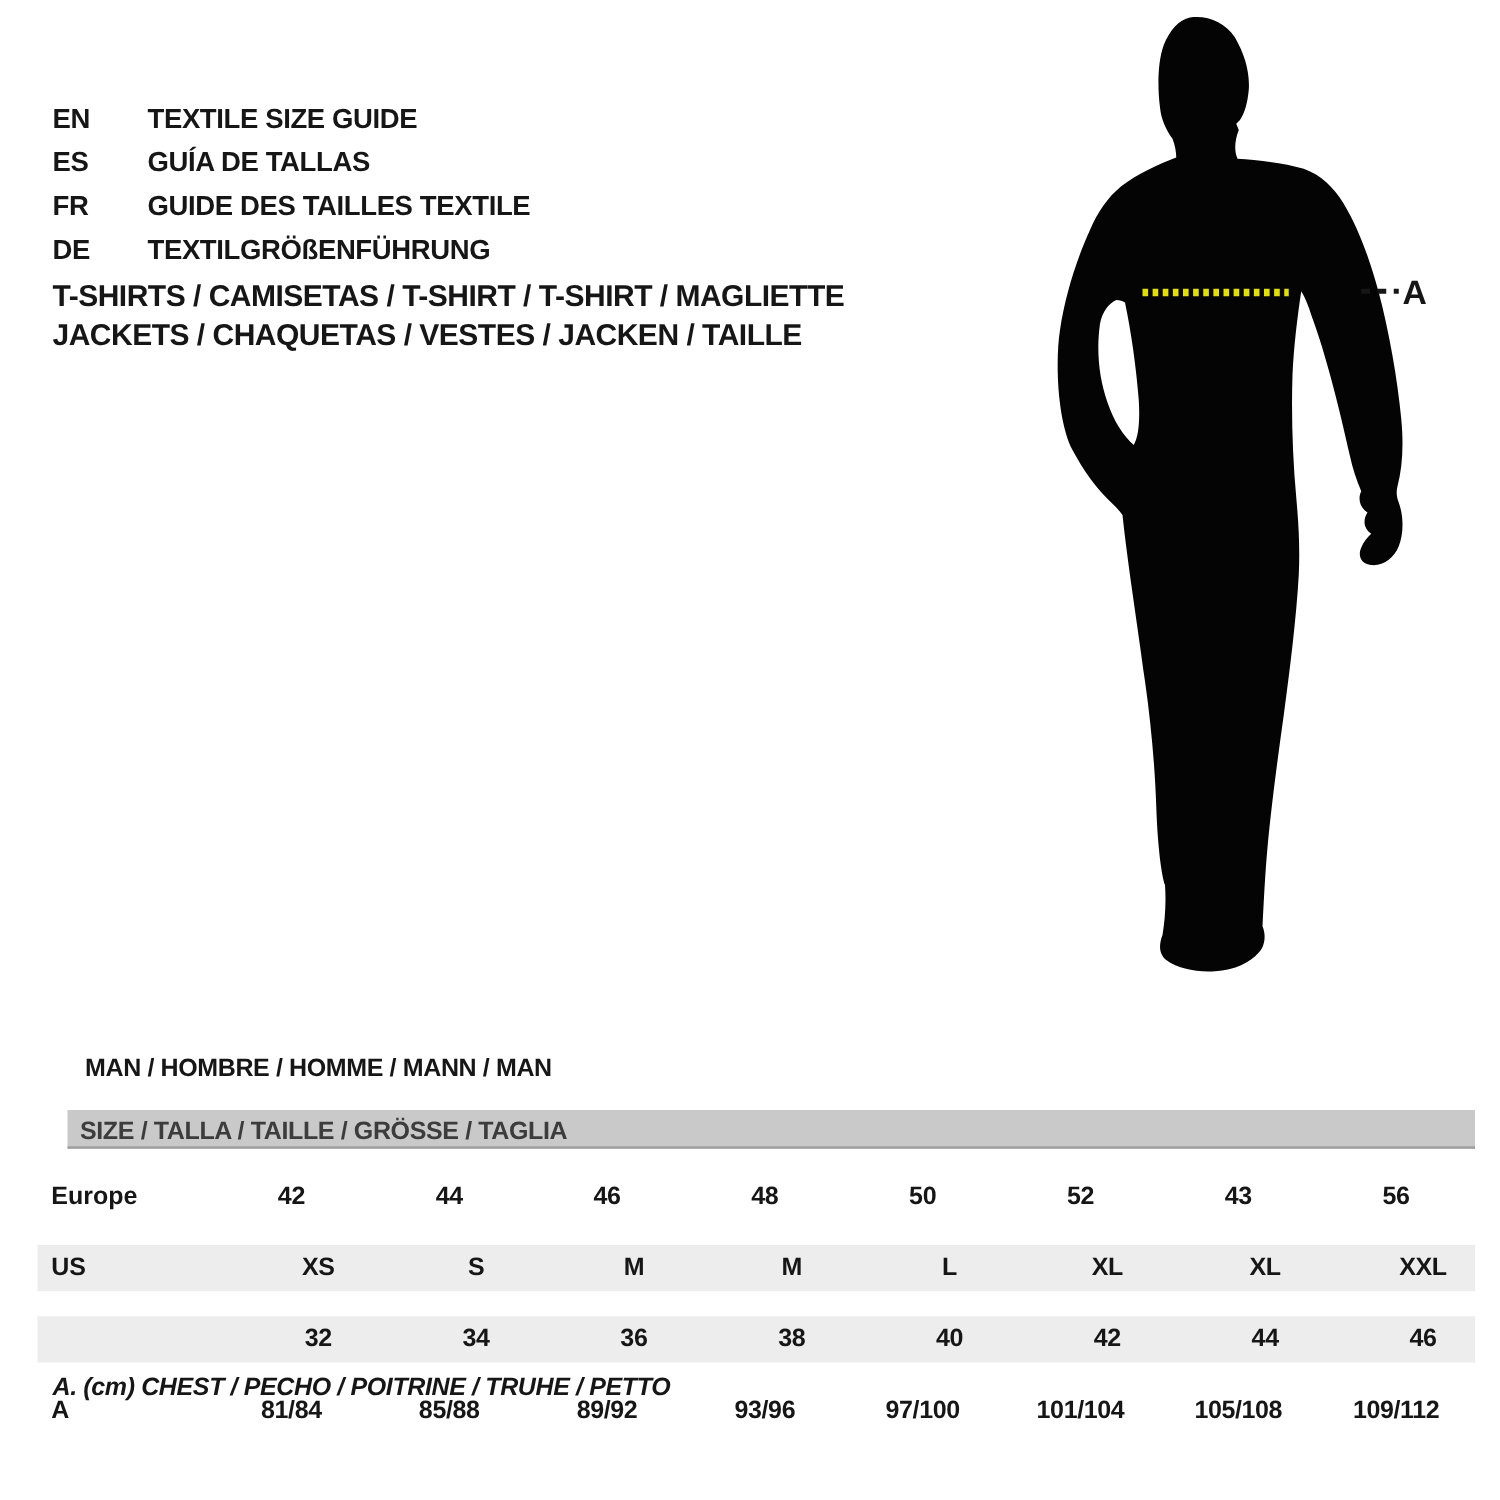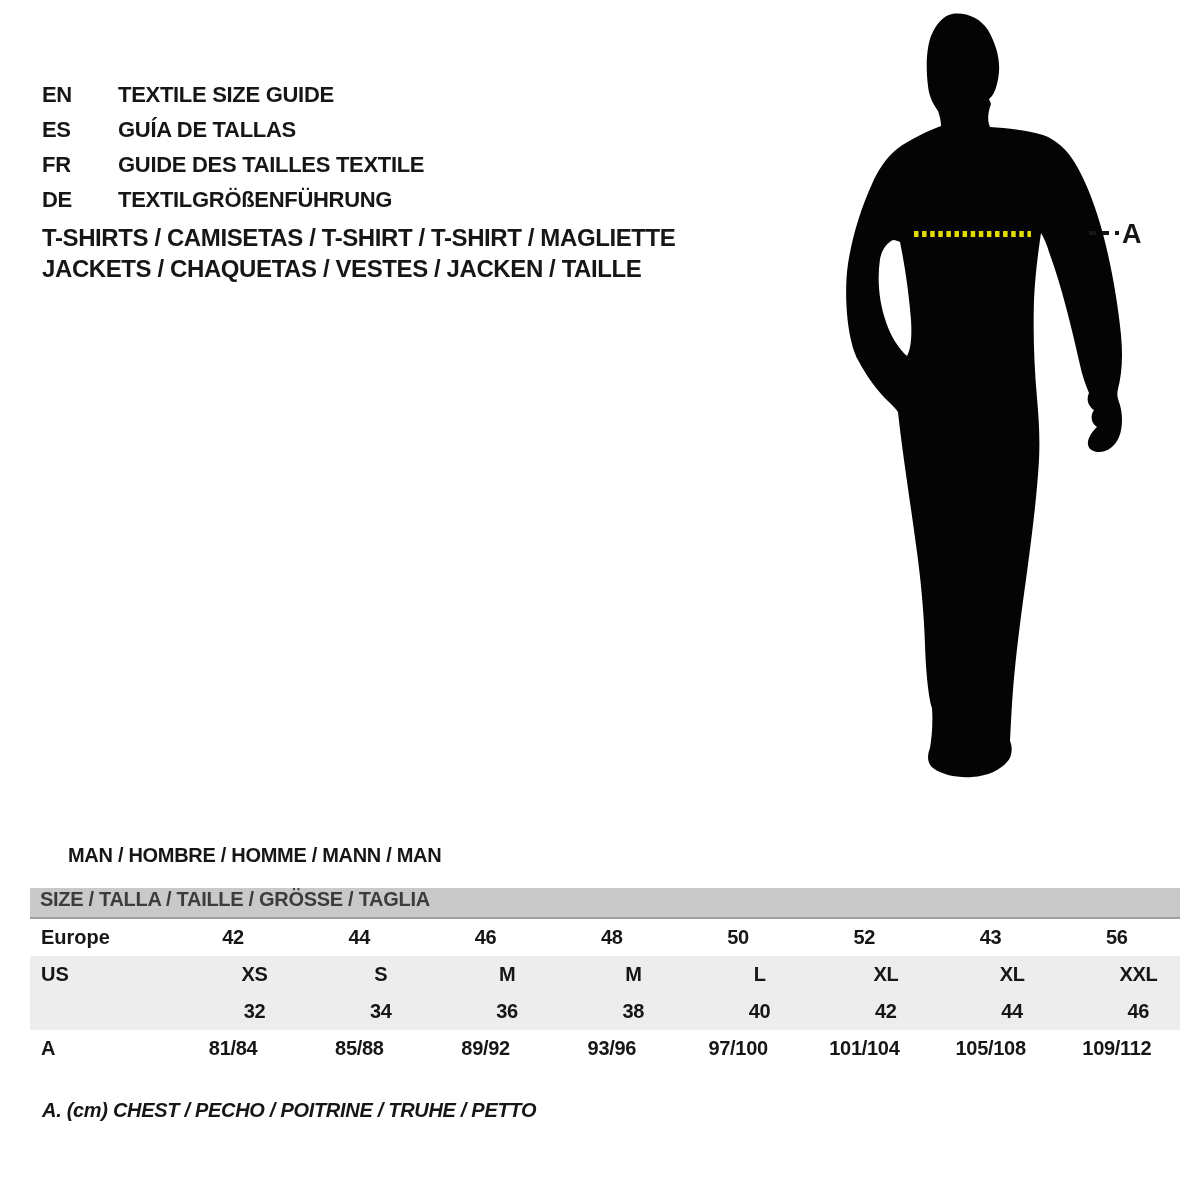--- a/index.html
+++ b/index.html
@@ -15,22 +15,22 @@
   .cat-block{position:absolute;left:42px;top:222px;}
   .cat-line{font-size:24px;line-height:31px;letter-spacing:-0.4px;white-space:nowrap;}
   
   .figure-wrap{position:absolute;left:820px;top:0;width:340px;height:790px;}
   .measure-label{position:absolute;left:1122px;top:219px;font-size:27px;letter-spacing:0;}
   
   .section-title{position:absolute;left:40px;top:843px;font-size:20px;line-height:24px;letter-spacing:-0.3px;margin-left:28px;}
   
   .size-table{position:absolute;left:30px;top:888px;width:1150px;}
   .st-header{box-sizing:border-box;height:31px;background:#c9c9c9;border-bottom:2px solid #a0a0a0;
-             display:flex;align-items:flex-start;padding-left:10px;font-size:20px;color:#3c3c3c;letter-spacing:-0.3px;}
-  .trow{display:grid;grid-template-columns:140px repeat(8,1fr);height:37px;align-items:center;font-size:20px;}
+             display:flex;align-items:flex-end;padding-left:10px;font-size:20px;color:#3c3c3c;letter-spacing:-0.3px;margin-left:24px;}
+  .trow{display:grid;grid-template-columns:140px repeat(8,1fr);height:37px;align-items:center;font-size:20px;margin-top:20px;}
   .trow .rlabel{padding-left:11px;text-align:left;}
   .trow .cell{text-align:center;letter-spacing:-0.3px;}
   .row-shaded{background:#ededed;gap:43px;}
   
   .footnote{position:absolute;left:42px;top:1098px;font-size:20px;line-height:24px;letter-spacing:-0.3px;font-style:italic;}
 </style>
 </head>
 <body>
 
 <div class="canvas">

